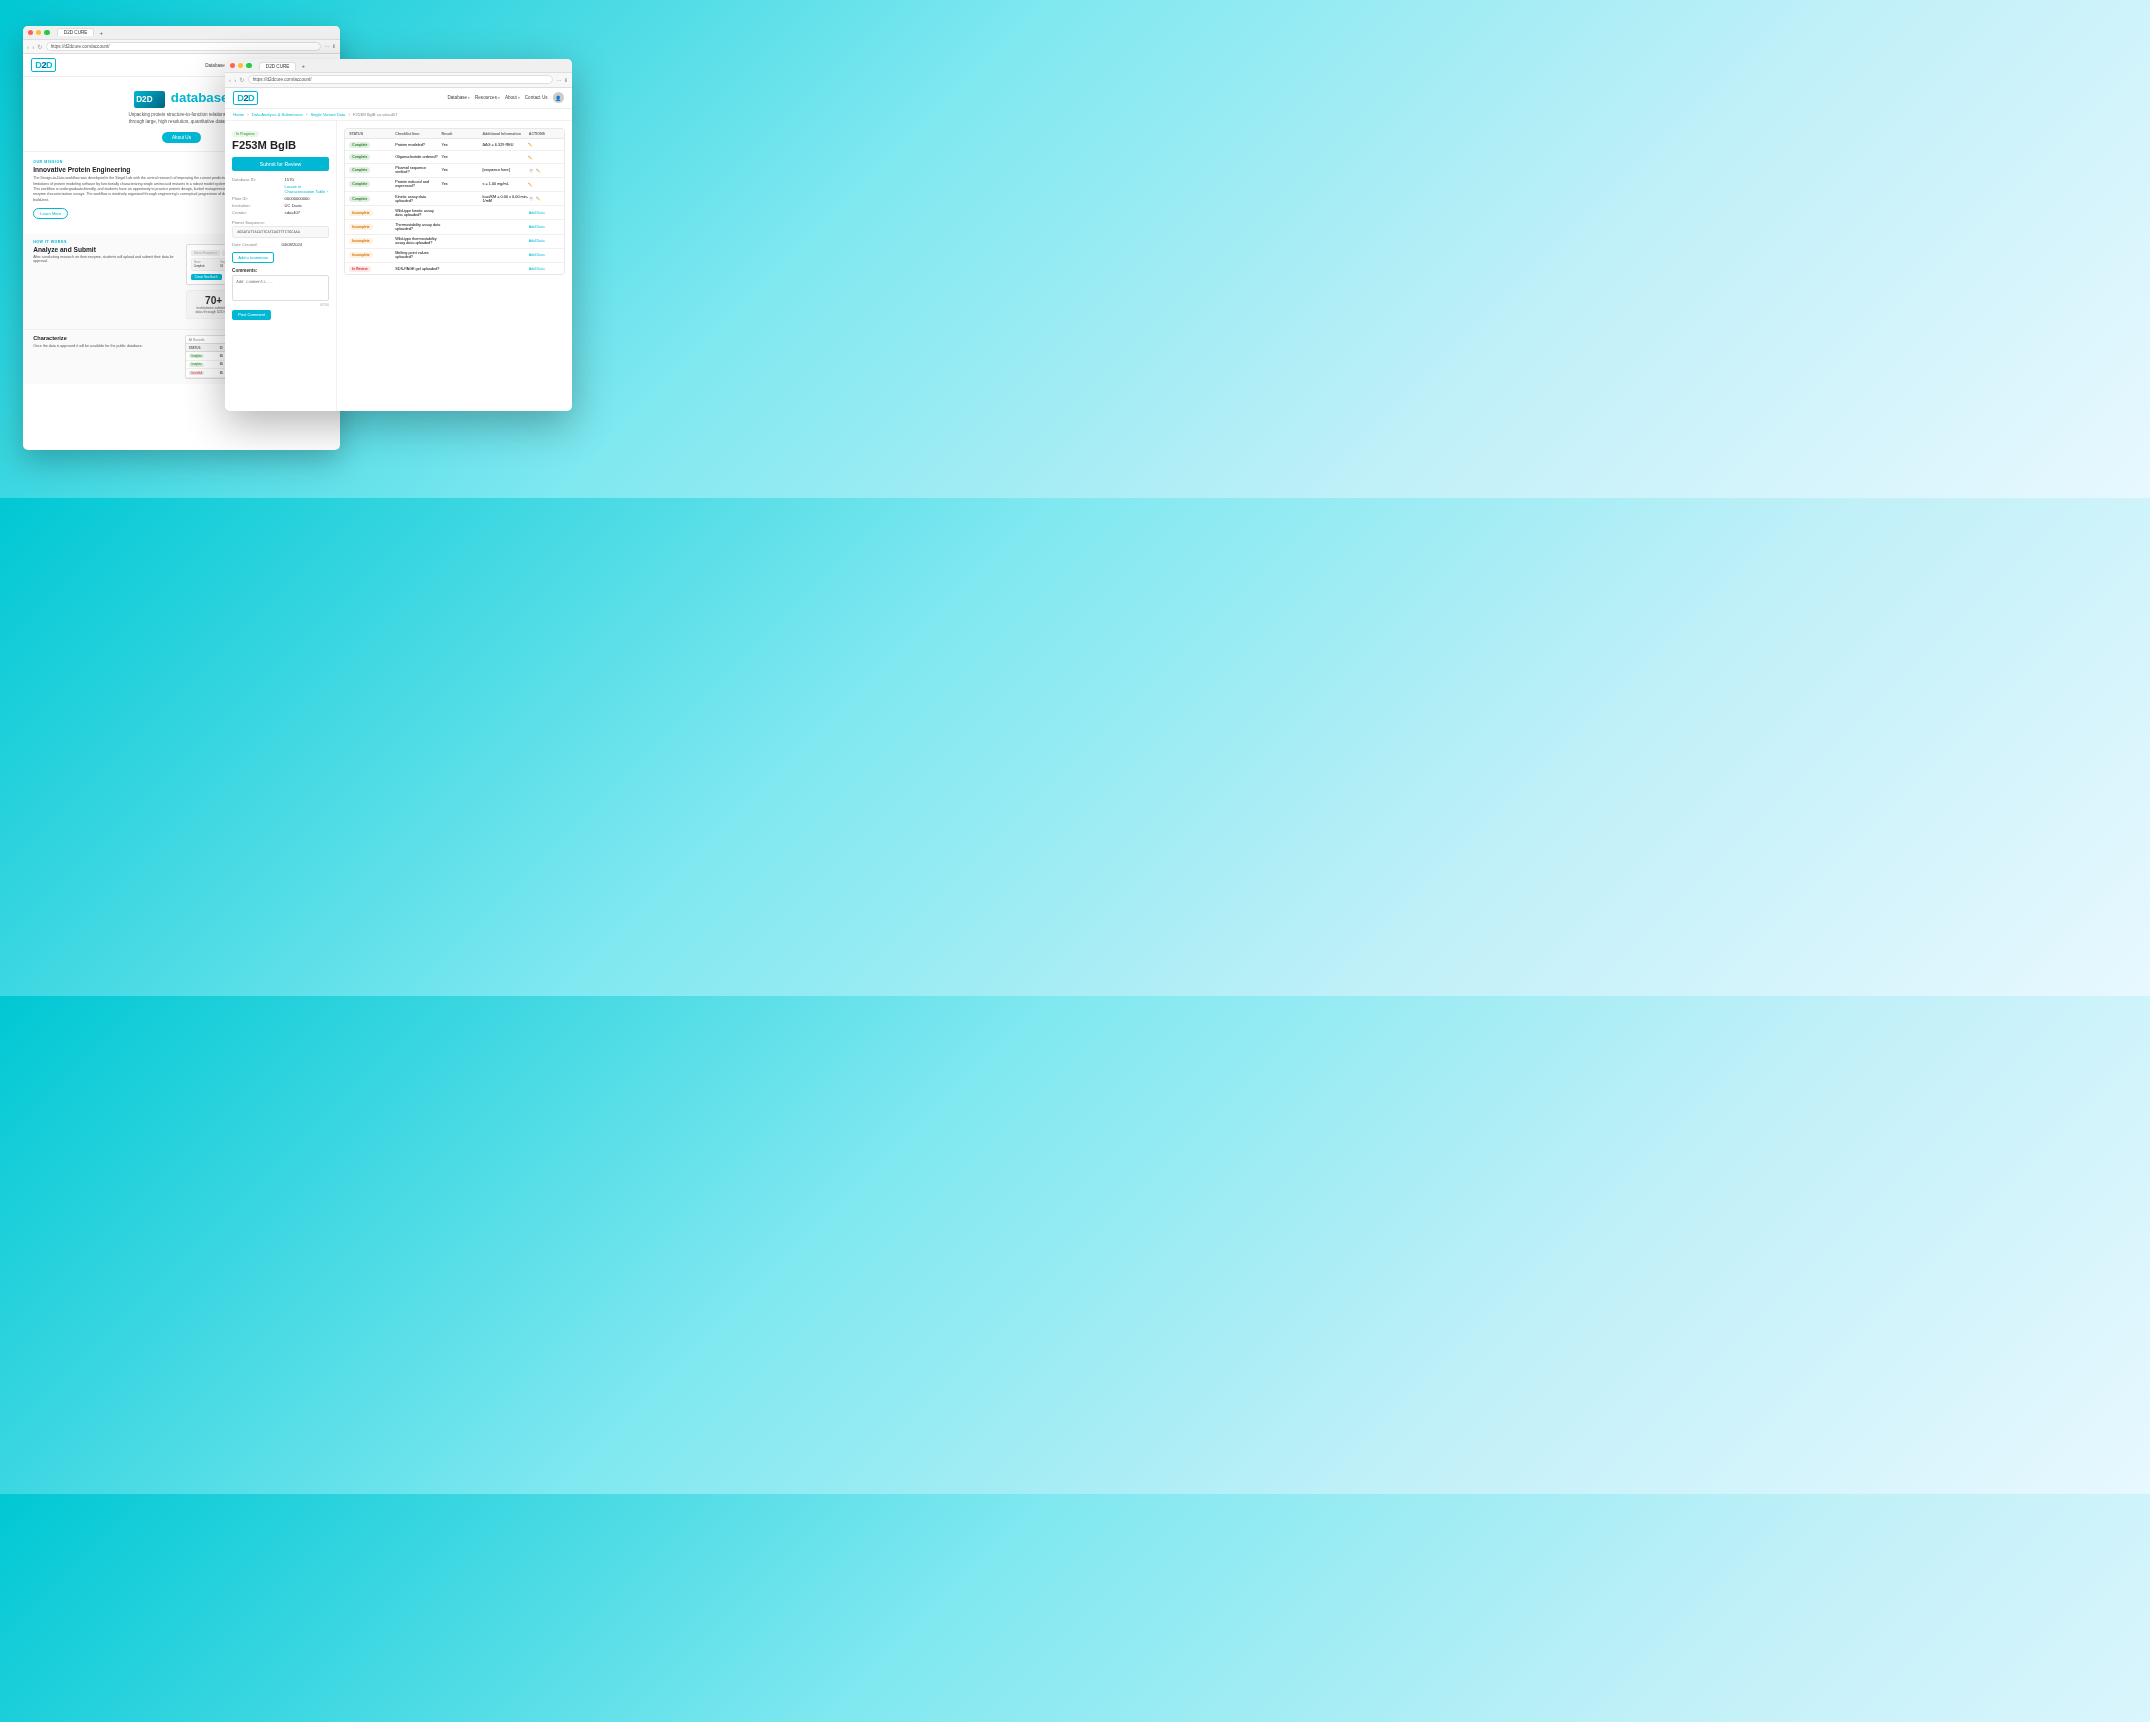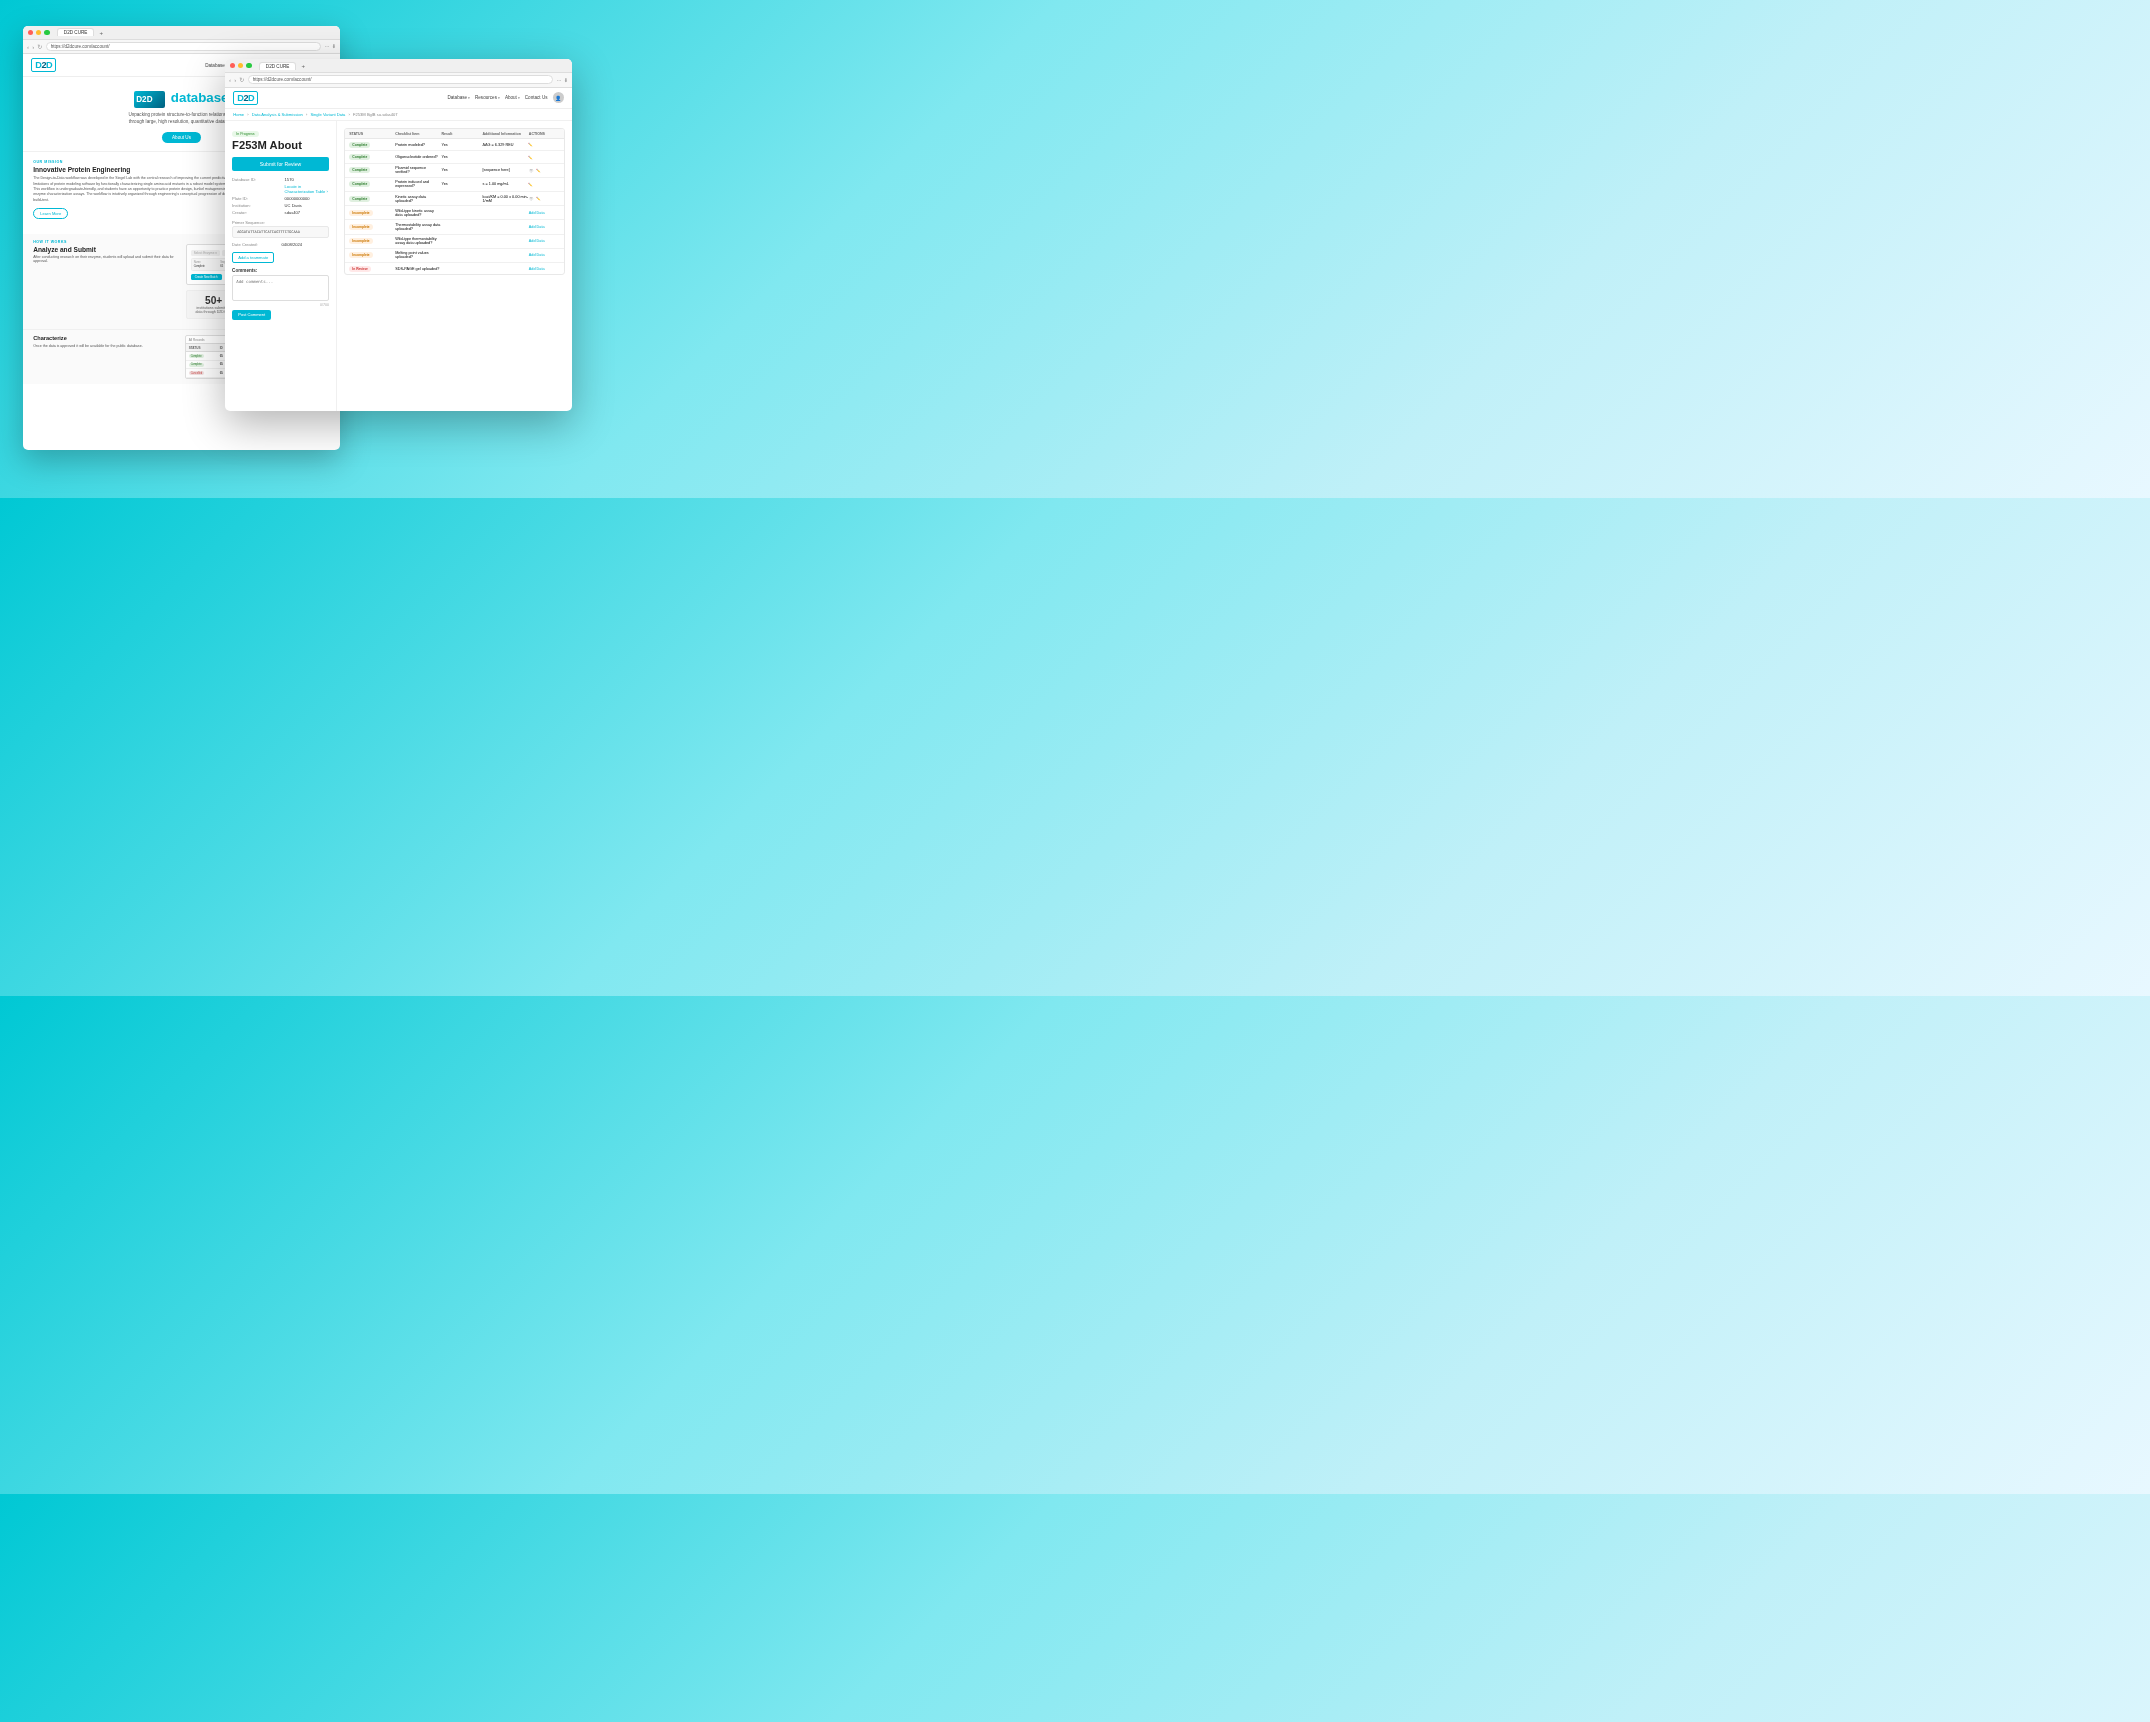--- a/index.html
+++ b/index.html
@@ -571,21 +571,21 @@
                 <span>0.00</span>
                 <span>0.00</span>
             </div>
           </div>
           <div style="margin-top:3.1px">
             <div style="display:inline-block;background:#00b8d4;color:white;padding:1px 4.1px;border-radius:1.5px;font-size:2.8px;cursor:pointer">Create New Batch</div>
           </div>
         </div>
         <div style="display:flex;gap:4.1px">
           <div class="count-badge" style="flex:1">
-            <div class="count-number">50+</div>
+            <div class="count-number">70+</div>
             <div class="count-label">
               <div>institutions submitting</div>
               <div>data through D2DCure</div>
             </div>
           </div>
           <div style="flex:2">
             <div class="curate-title">Curate</div>
             <div class="curate-body">Instructors and faculty members can approve or reject submitted data.</div>
           </div>
         </div>
@@ -687,21 +687,21 @@
     <span>F253M BglB su.sdas407</span>
   </div>
 
   <div style="display:flex;height:calc(100% - 61px);overflow:hidden">
 
     <div style="width:112px;border-right:0.5px solid #f0f0f0;padding:7.1px;overflow-y:auto;flex-shrink:0">
       
       <div class="page-header">
         <div class="page-title-group">
           <div class="status-badge-inprogress">In Progress</div>
-          <div class="page-title">F253M About</div>
+          <div class="page-title">F253M BglB</div>
         </div>
       </div>
       <button class="submit-btn" style="width:100%;margin-bottom:6.1px">Submit for Review</button>
 
       
       <div class="meta-grid">
         <span class="meta-label">Database ID:</span>
         <span>1570</span>
         <span></span>
         <a class="meta-link">Locate in Characterization Table ›</a>

